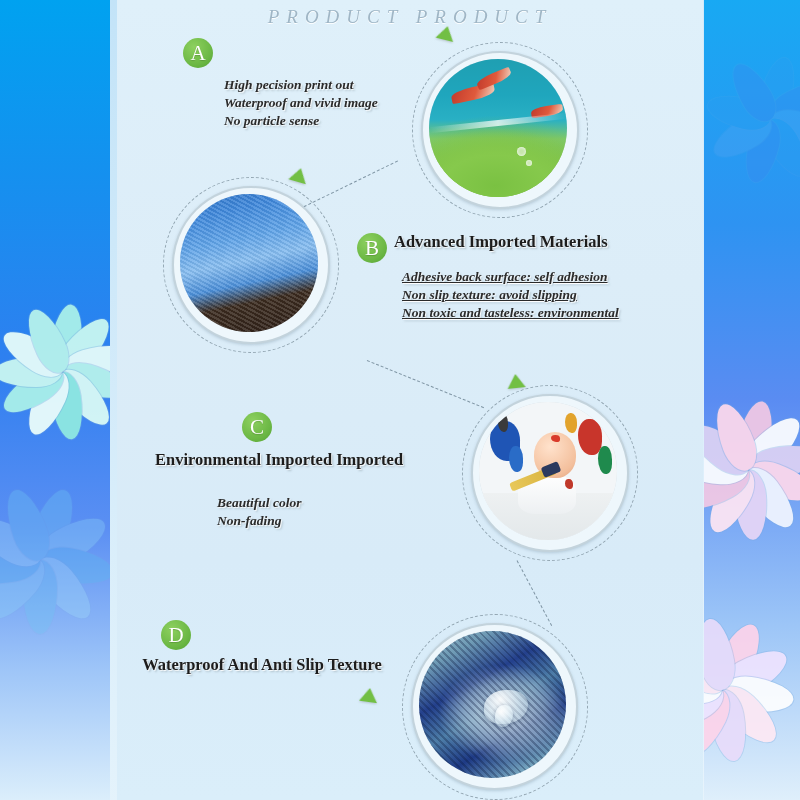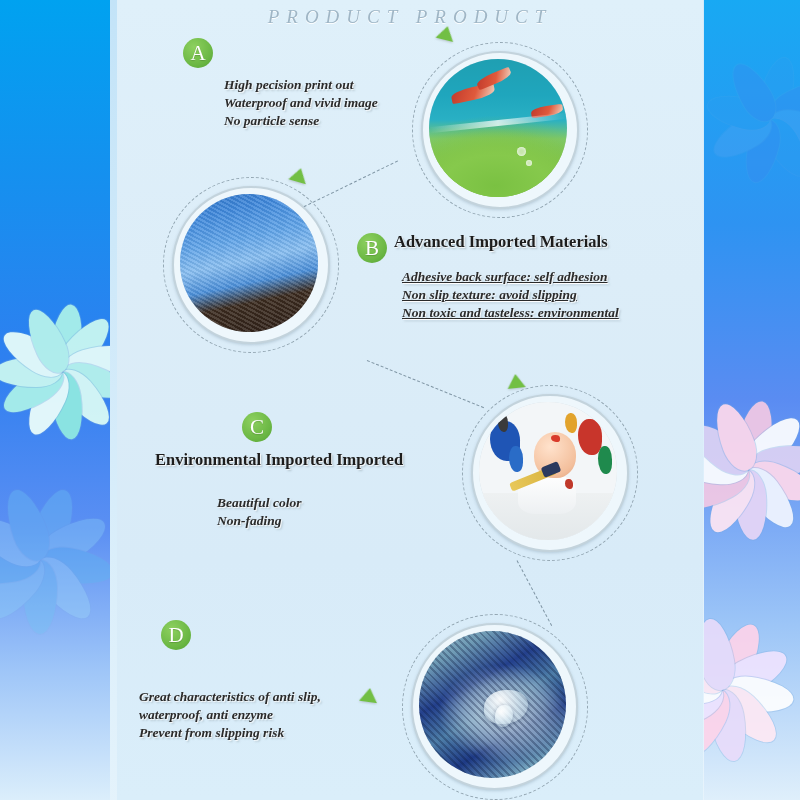--- a/index.html
+++ b/index.html
@@ -262,18 +262,16 @@
       <div class="ring-inner" style="left:17px;top:17px;width:147px;height:147px;">
         <div class="ph-d">
           <div class="drop" style="left:44%;top:40%;width:44px;height:34px;"></div>
           <div class="drop" style="left:52%;top:50%;width:18px;height:22px;"></div>
         </div>
       </div>
     </div>
     <div class="arrow" style="left:243px;top:688px;transform:rotate(8deg);"></div>
 
     <div class="badge" style="left:44px;top:620px;">D</div>
-    <div class="bodytext" style="left:22px;top:688px;">Great characteristics of anti slip,
-waterproof, anti enzyme
-Prevent from slipping risk</div>
+    <div class="headline" style="left:0px;top:655px;width:290px;text-align:center;">Waterproof And Anti Slip Texture</div>
 
   </div>
 </div>
 
 </body></html>

